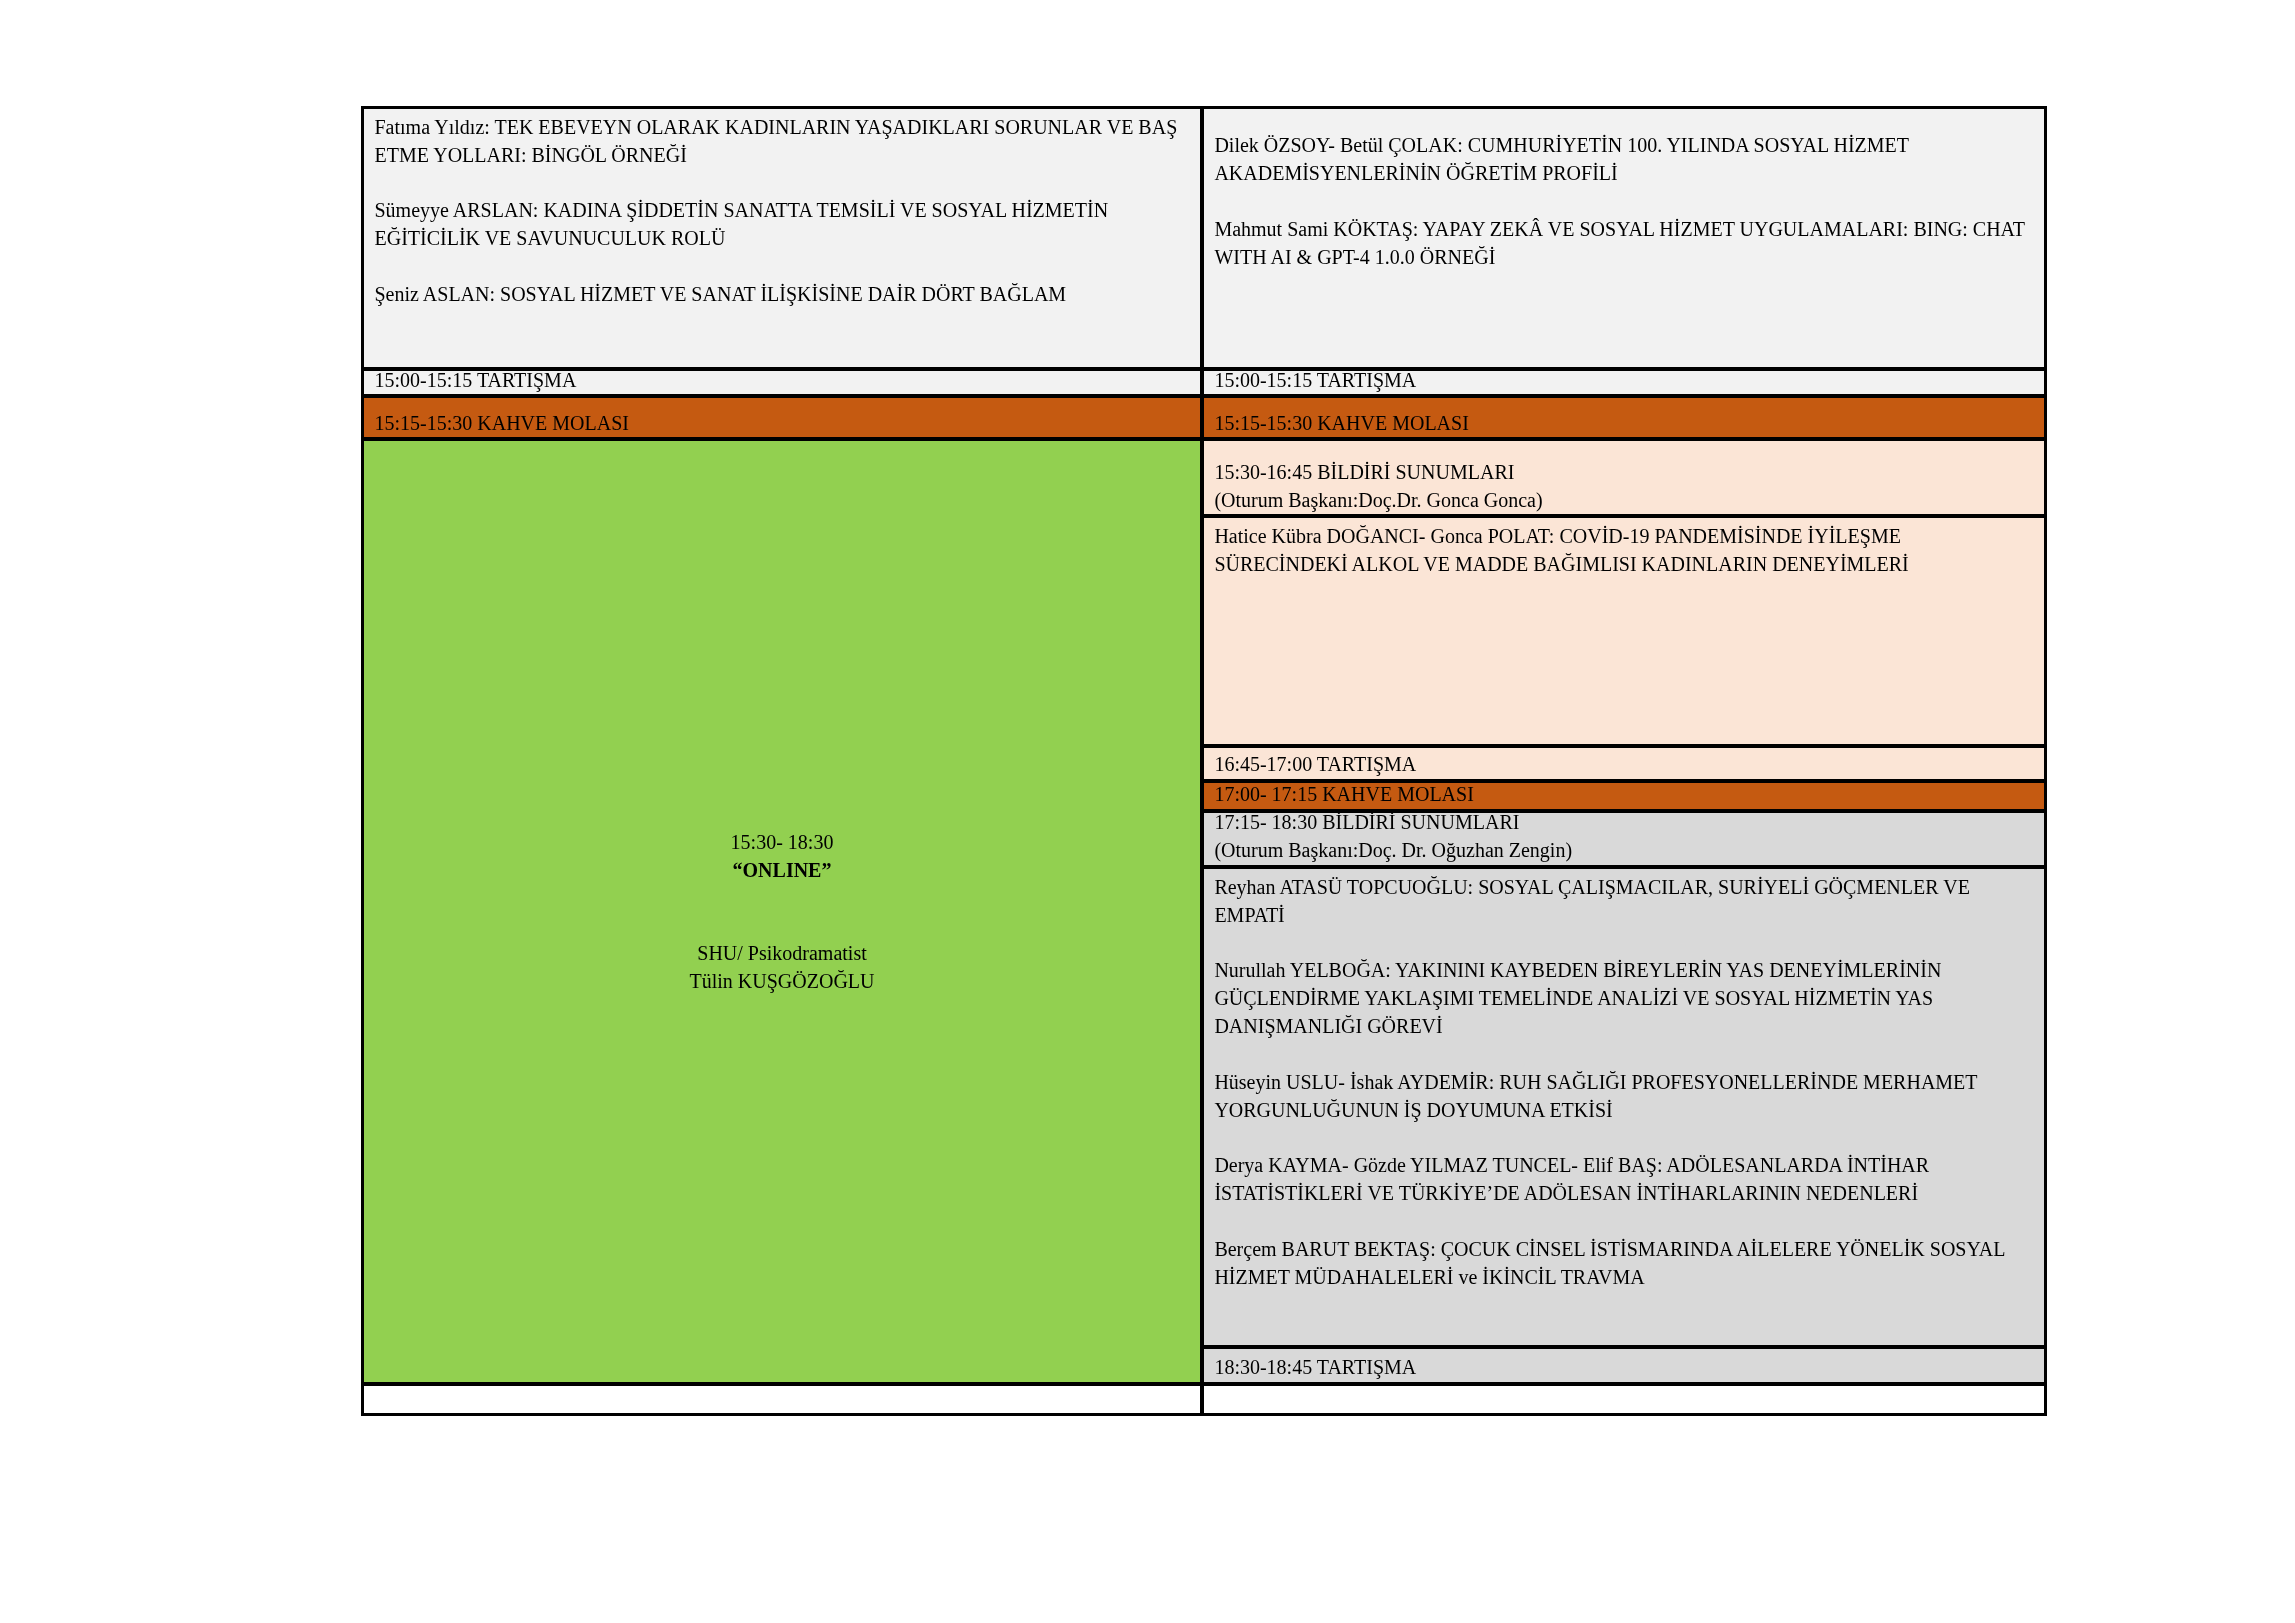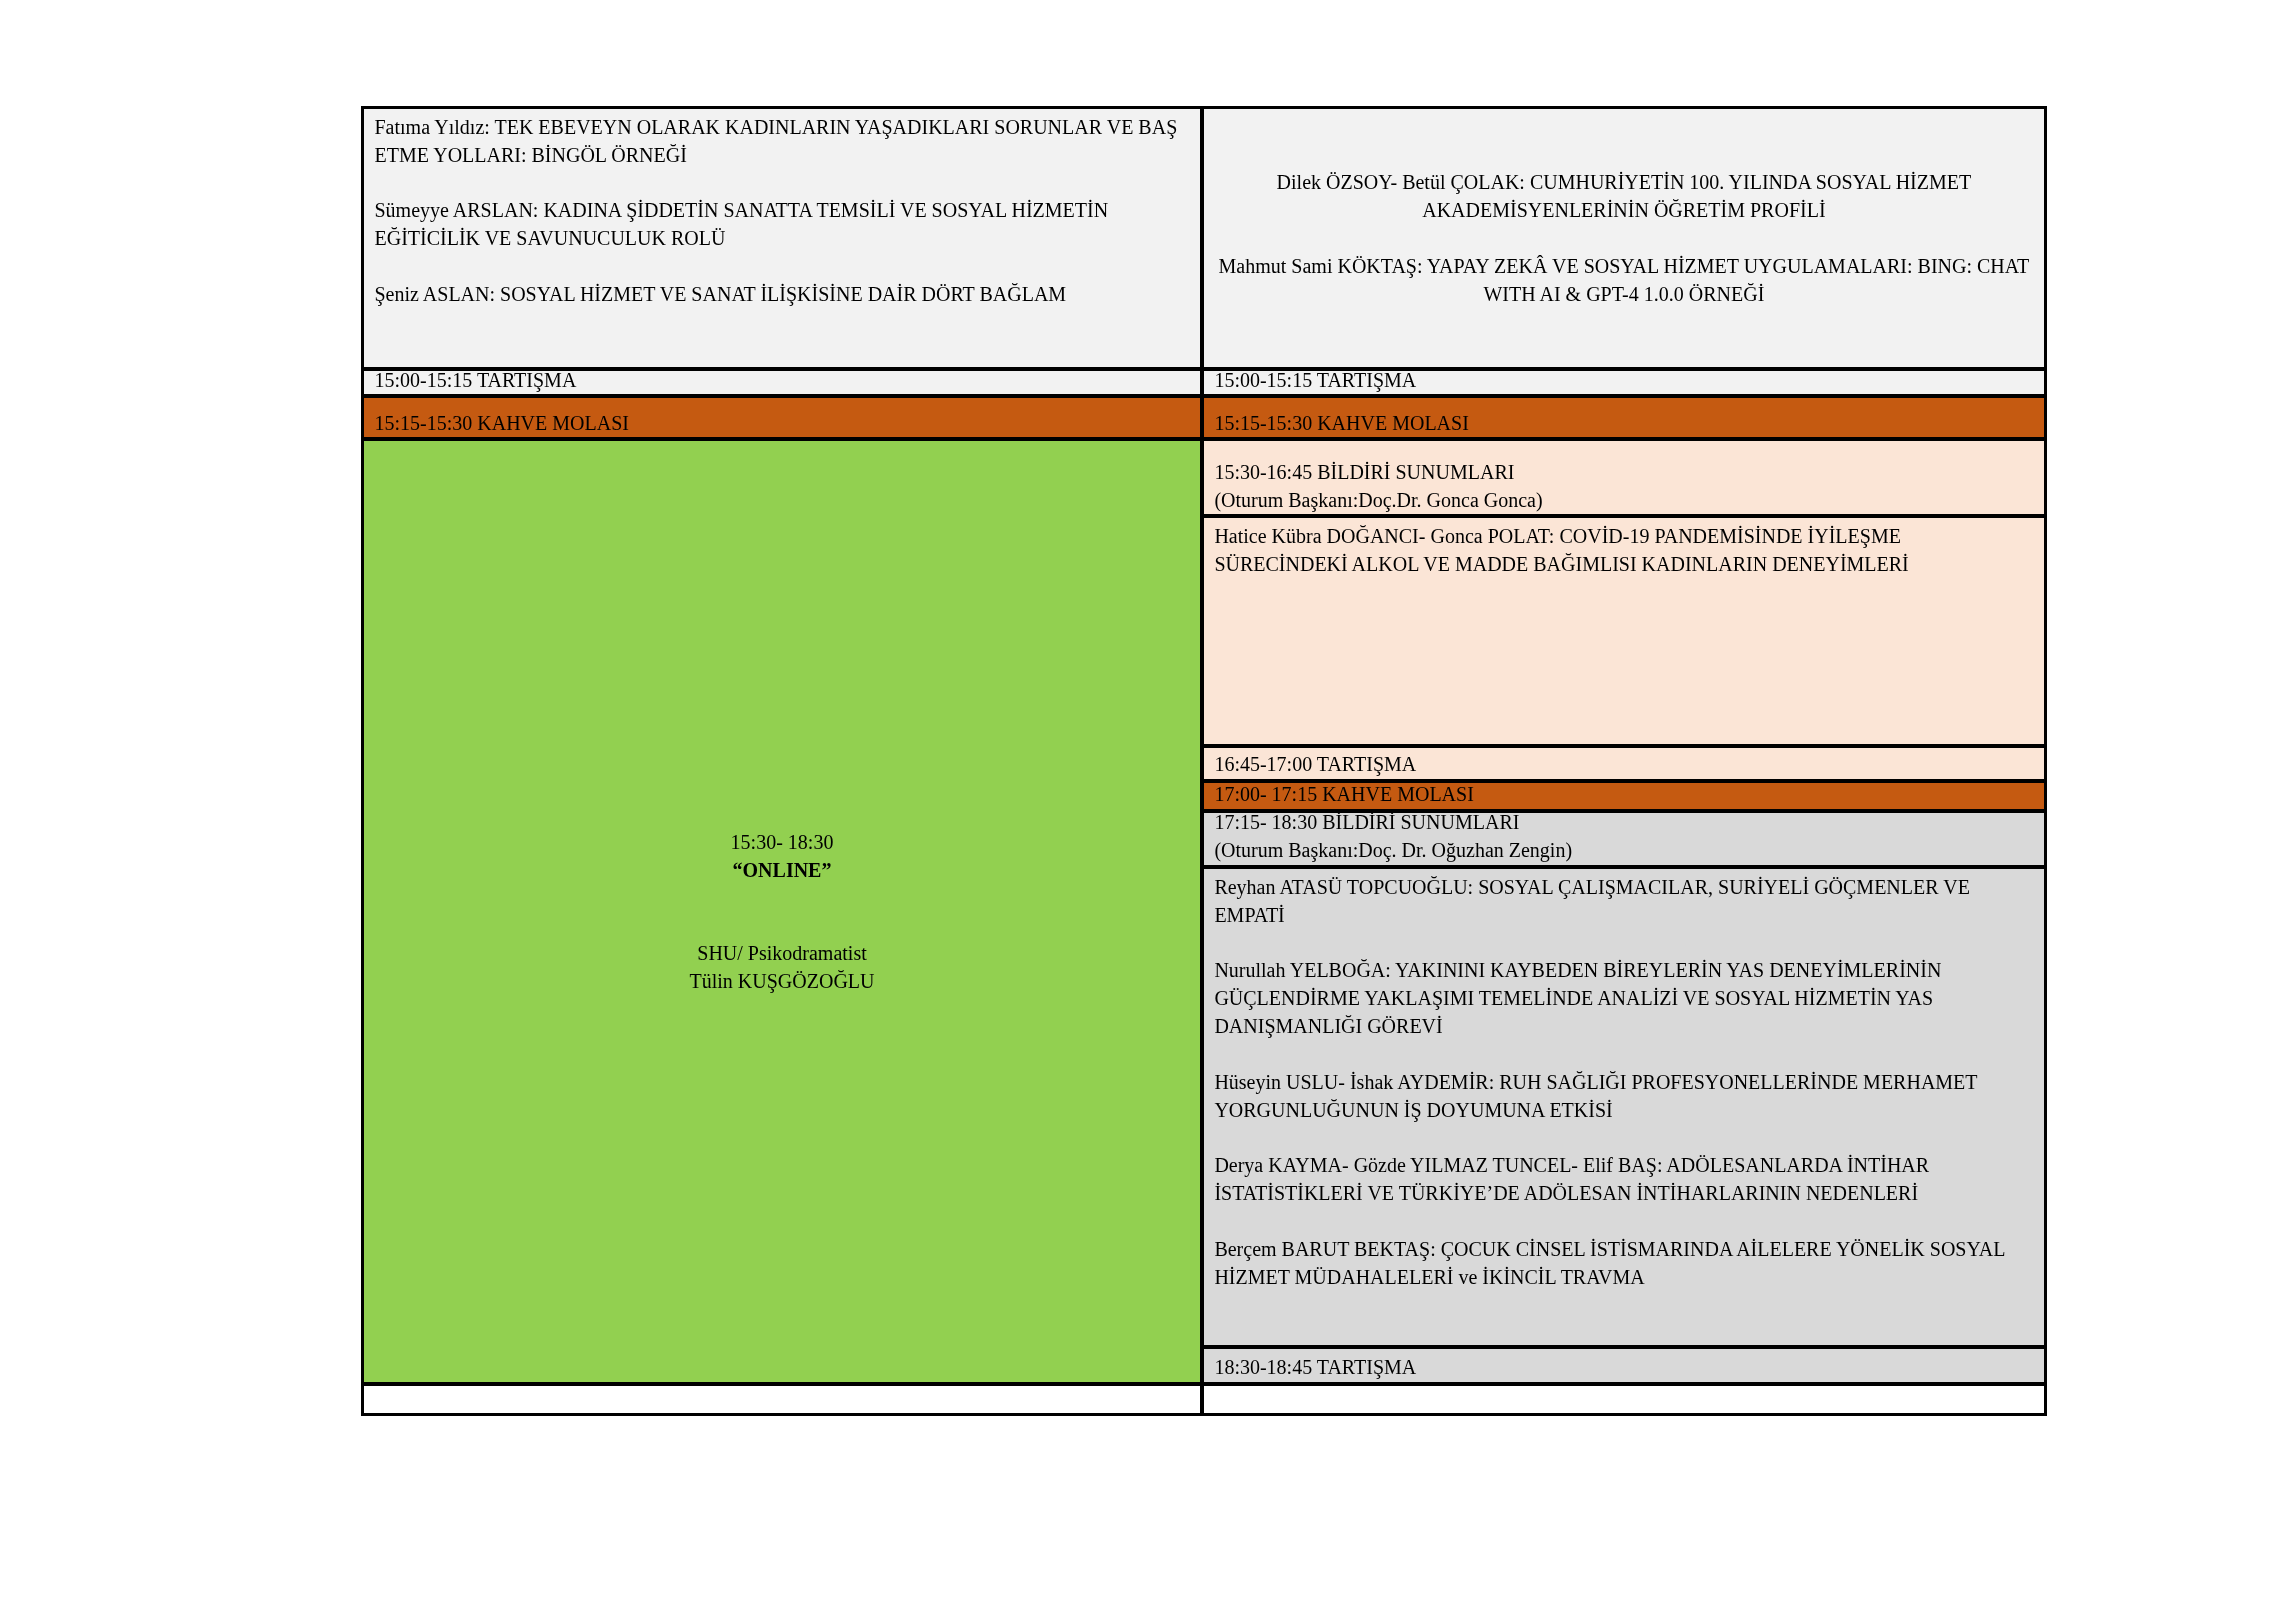--- a/index.html
+++ b/index.html
@@ -23,21 +23,21 @@
   .bg-light  { background:#F2F2F2; }
   .bg-orange { background:#C55A11; }
   .bg-green  { background:#92D050; }
   .bg-peach  { background:#FBE5D6; }
   .bg-gray   { background:#D9D9D9; }
   .bg-white  { background:#FFFFFF; }
 
   .papers { padding:3.9px 10.5px 0 10.5px; }
   .papers p { margin:0 0 27.5px 0; }
   .papers p:last-child { margin-bottom:0; }
-  .papers.lowered { padding-top:59px;text-align:center; }
+  .papers.lowered { padding-top:22px; }
 
   .time-row { display:flex; align-items:flex-end; padding:0 10.5px 0.7px 10.5px; }
 
   .session-header { display:flex; flex-direction:column; justify-content:flex-end; padding:0 10.5px 0.7px 10.5px; }
 
   .workshop {
     grid-column:1; grid-row:4 / span 7;
     display:flex; flex-direction:column;
     align-items:center; justify-content:center;
     text-align:center;

